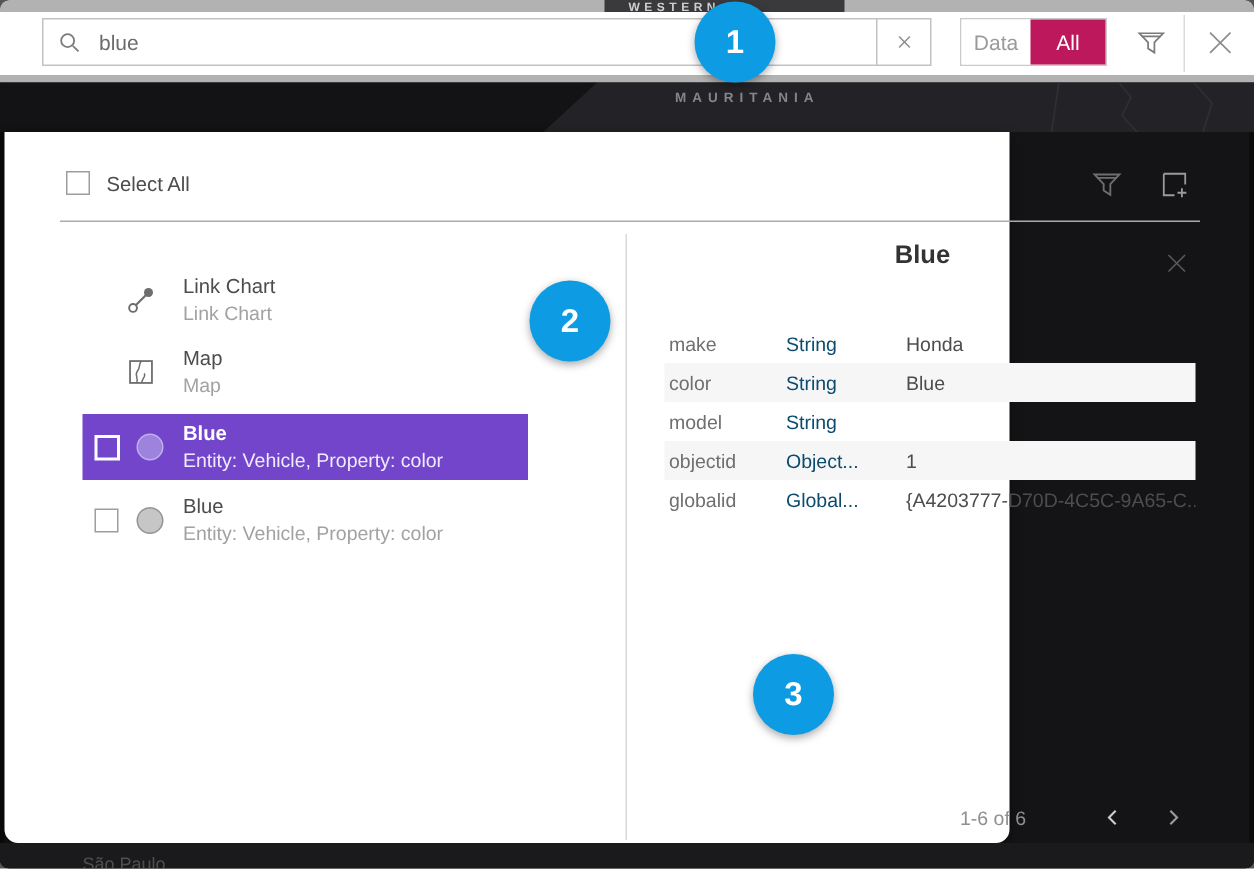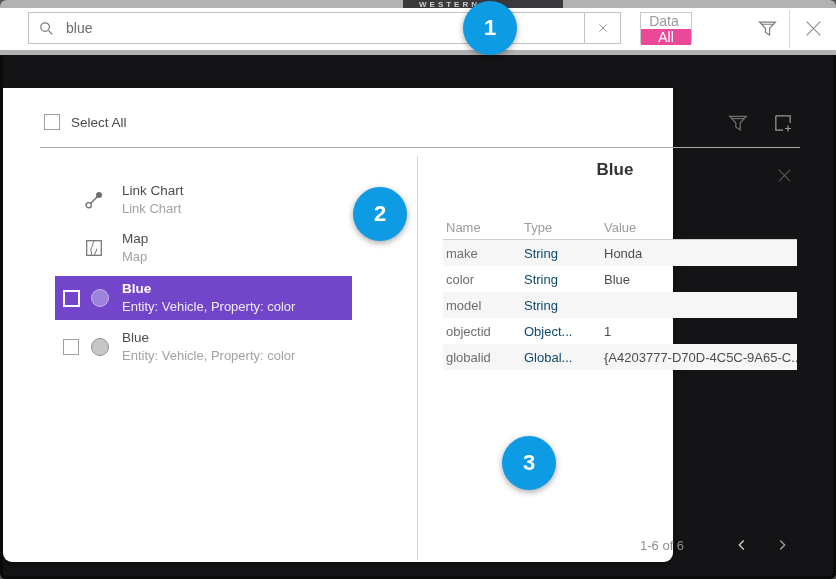--- a/index.html
+++ b/index.html
@@ -18,24 +18,24 @@
   .map-dark-left { position:absolute; left:0; top:0; width:398px; height:33px; background:#131315; clip-path:polygon(0 0,100% 0,91% 100%,0 100%); }
   .mauritania-label { position:absolute; left:450px; top:5px; font-size:9px; letter-spacing:4px; font-weight:bold; color:#85858a; }
   .map-lines { position:absolute; right:0; top:0; }
   
   .top-bar { position:absolute; left:0; top:8px; width:836px; height:42px; background:#ffffff; }
   .search-box { position:absolute; left:28px; top:4px; width:557px; height:32px; background:#fff;
     border:1px solid #c2c2c2; display:flex; align-items:center; padding-left:10px; gap:12px; }
   .search-input { border:none; outline:none; font-family:"Liberation Sans",sans-serif; font-size:14px; color:#6b6b6b; width:440px; background:transparent; }
   .clear-box { position:absolute; left:584px; top:4px; width:37px; height:32px; background:#fff; border:1px solid #c2c2c2;
     display:flex; align-items:center; justify-content:center; cursor:pointer; }
-  .toggle { position:absolute; left:640px; top:4px; height:32px; display:flex; border:1px solid #c9c9c9;flex-direction:column; }
+  .toggle { position:absolute; left:640px; top:4px; height:32px; display:flex; border:1px solid #c9c9c9; }
   .toggle .seg { display:flex; align-items:center; justify-content:center; font-size:14px; cursor:pointer; }
   .seg-data { width:46px; background:#fff; color:#9a9a9a; }
-  .seg-all { width:50px; background:#ec4899; color:#fff; }
+  .seg-all { width:50px; background:#be185d; color:#fff; }
   .icon-btn { display:flex; align-items:center; justify-content:center; cursor:pointer; }
   .filter-top { position:absolute; left:754px; top:6px; width:26px; height:28px; }
   .toolbar-vdiv { position:absolute; left:789px; top:2px; width:1px; height:38px; background:#dadada; }
   .close-top { position:absolute; left:798px; top:4px; width:30px; height:32px; }
   
   .panel { position:absolute; left:3px; top:88px; width:670px; height:474px; background:#fff;
     border-radius:0 0 9px 9px; box-shadow:0 2px 8px rgba(0,0,0,0.45); }
   .checkbox { width:16px; height:16px; border:1px solid #9e9e9e; background:transparent; cursor:pointer; }
   .select-all-box { position:absolute; left:41px; top:26px; }
   .select-all-label { position:absolute; left:68px; top:27px; font-size:13.5px; color:#4c4c4c; }
@@ -127,20 +127,27 @@
     <div class="icon-btn close-top">
       <span style="display:flex;">
         <svg width="21" height="21" viewBox="0 0 20 20">
             <path d="M3.5 3.5 L16.5 16.5 M16.5 3.5 L3.5 16.5" stroke="#8e8e8e" stroke-width="1.1" fill="none"></path>
           </svg>
       </span>
     </div>
   </div>
 
   <div class="map-edge-mid"></div>
+  <div class="map-strip">
+    <div class="map-dark-left"></div>
+    <div class="mauritania-label">MAURITANIA</div>
+    <svg class="map-lines" width="340" height="33" viewBox="0 0 340 33">
+      <path d="M250 0 L258 10 L252 22 L262 33 M300 0 L312 14 L306 33 M210 0 L205 33" stroke="#2e2e33" stroke-width="1.2" fill="none"></path>
+    </svg>
+  </div>
 
   <div class="panel">
     <div class="checkbox select-all-box"></div>
     <div class="select-all-label">Select All</div>
     <div class="icon-btn panel-filter">
       <span style="display:flex;">
         <svg width="20" height="20" viewBox="0 0 18 18" fill="none" stroke="#6f6f6f" stroke-width="1.1">
             <path d="M1.5 3 h15 l-5.5 5.8 v6.4 l-4 -2.6 v-3.8 z"></path>
             <line x1="3" y1="5" x2="15" y2="5"></line>
           </svg>
@@ -206,25 +213,20 @@
     <div class="detail-title">Blue</div>
     <div class="icon-btn detail-close">
       <span style="display:flex;">
         <svg width="17" height="17" viewBox="0 0 20 20">
             <path d="M3.5 3.5 L16.5 16.5 M16.5 3.5 L3.5 16.5" stroke="#5a5a5a" stroke-width="1.2" fill="none"></path>
           </svg>
       </span>
     </div>
 
     <div class="detail-table">
-      <div class="t-head">
-        <span class="cell c-name">Name</span>
-        <span class="cell c-type">Type</span>
-        <span class="cell c-value">Value</span>
-      </div>
       <div class="t-row">
         <span class="cell c-name">make</span>
         <span class="cell c-type">String</span>
         <span class="cell c-value">Honda</span>
       </div>
       <div class="t-row">
         <span class="cell c-name">color</span>
         <span class="cell c-type">String</span>
         <span class="cell c-value">Blue</span>
       </div>
@@ -254,18 +256,21 @@
     </div>
     <div class="icon-btn page-next">
       <span style="display:flex;">
         <svg width="16" height="16" viewBox="0 0 18 18" fill="none" stroke="#9b9b9b" stroke-width="1.6">
             <path d="M7 4 L12 9 L7 14"></path>
           </svg>
       </span>
     </div>
   </div>
 
+  <div class="bottom-strip">
+    <div class="city-label">São Paulo</div>
+  </div>
 
   <div class="badge badge-1">1</div>
   <div class="badge badge-2">2</div>
   <div class="badge badge-3">3</div>
 
 </div>
 
 </body></html>

